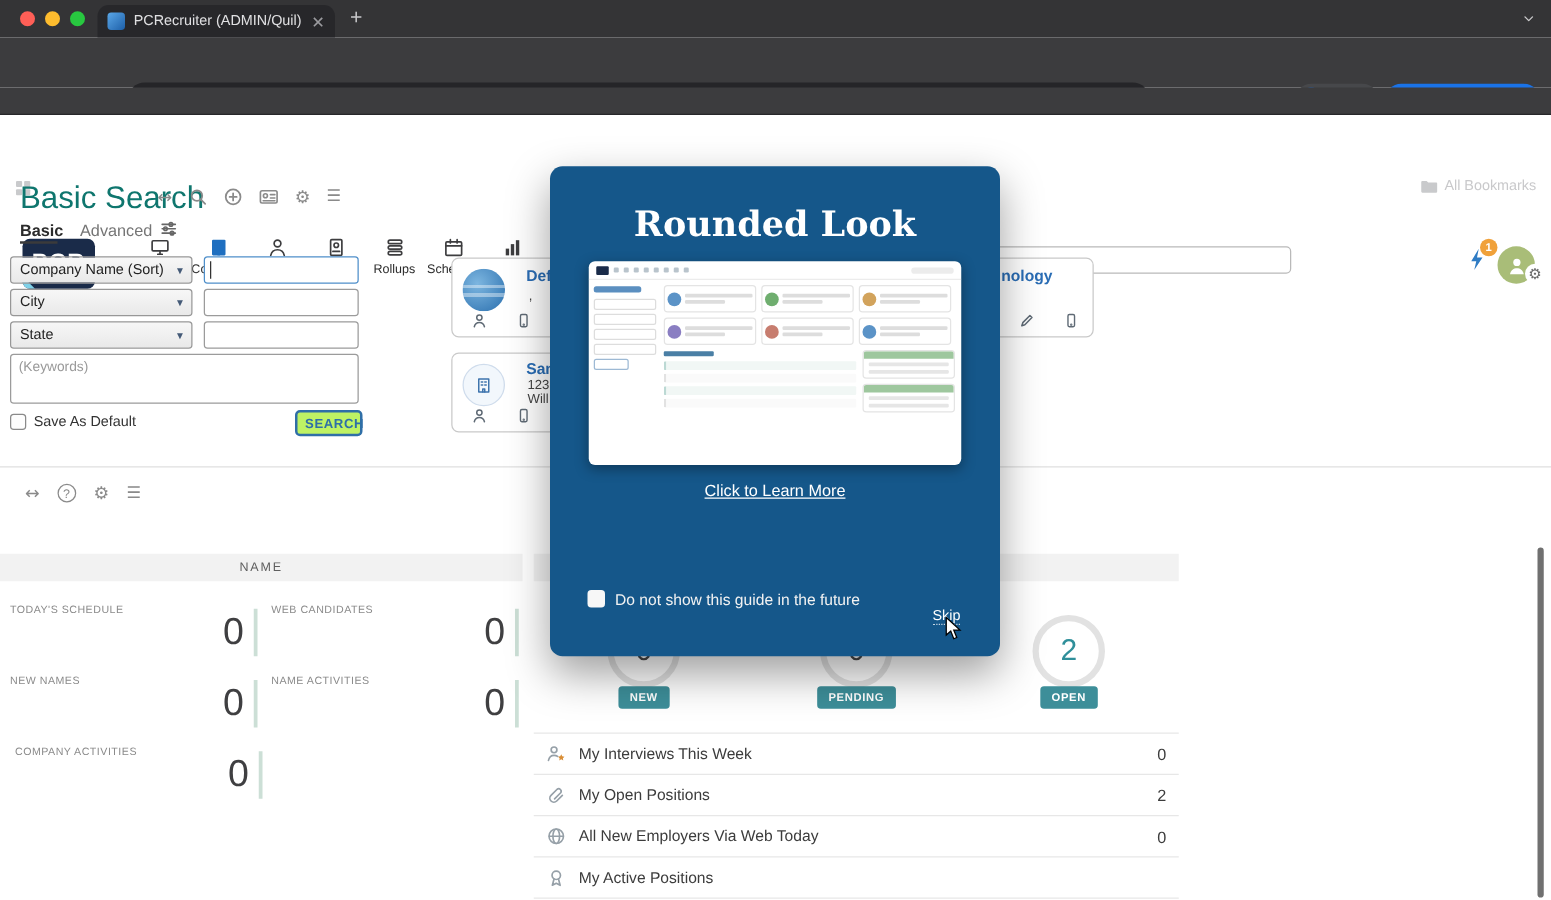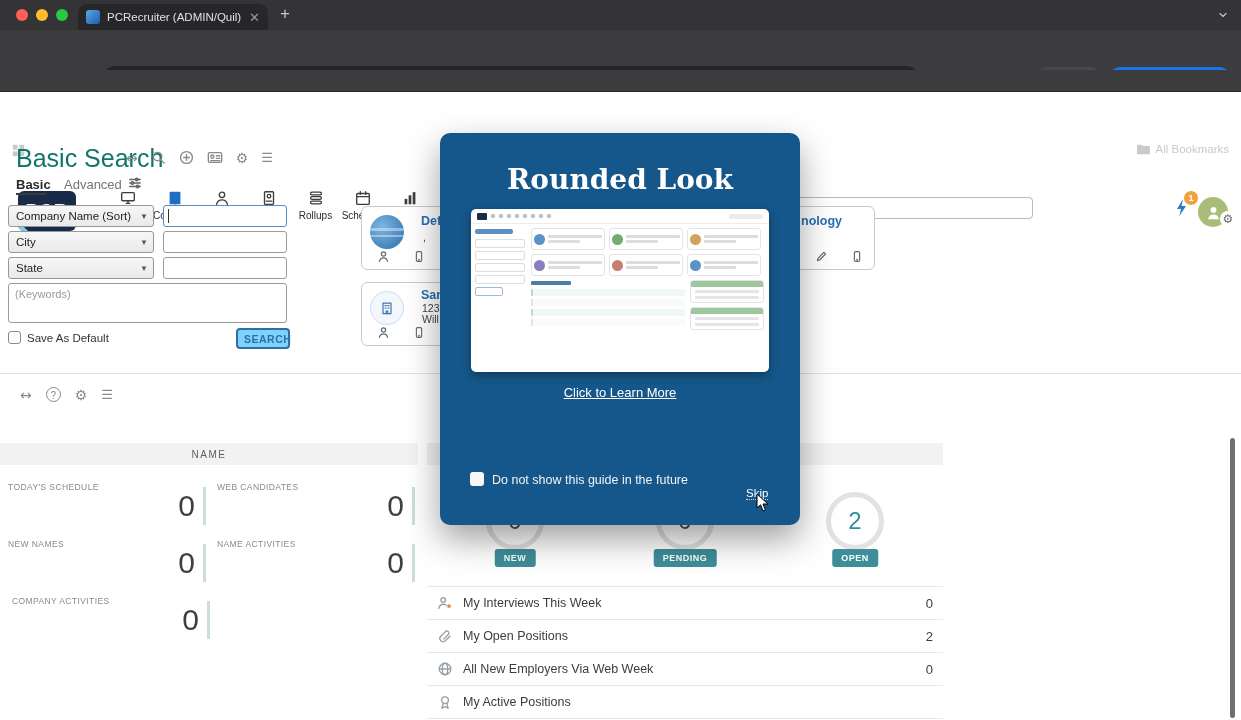--- a/index.html
+++ b/index.html
@@ -66,21 +66,21 @@
   .sel .chev{position:absolute;right:5px;top:0;line-height:22px;font-size:8px;color:#445a77}
   .inp{position:absolute;height:22px;width:124px;background:#fff;border:1px solid #9b9b9b;border-radius:3px;box-sizing:border-box;
        font-size:12px;padding:0 5px;outline:none}
   .inp.focused{border:1.5px solid #4f8fca}
   .caret{position:absolute;left:168px;top:209px;width:1px;height:14px;background:#333}
   .keywords{position:absolute;left:8px;top:283px;width:279px;height:40px;border:1px solid #9b9b9b;border-radius:3px;
             box-sizing:border-box;resize:none;font-family:"Liberation Sans",sans-serif;font-size:11px;padding:4px 6px;outline:none}
   .keywords::placeholder{color:#999}
   .cb{position:absolute;width:13px;height:13px;background:#fdfdfd;border:1px solid #8a8a8a;border-radius:3px;box-sizing:border-box}
   .savelabel{position:absolute;left:27px;top:332px;font-size:11.5px;color:#333}
-  .searchbtn{position:absolute;left:236px;top:328px;width:54px;height:21px;background:#7dd3fc;border:2px solid #2f6fa7;border-radius:4px;
+  .searchbtn{position:absolute;left:236px;top:328px;width:54px;height:21px;background:#bef264;border:2px solid #2f6fa7;border-radius:4px;
              color:#2f6fa7;font-size:10.5px;font-weight:bold;letter-spacing:.5px;font-family:"Liberation Sans",sans-serif;cursor:pointer}
 
   
   .card{position:absolute;height:64px;background:#fff;border:1px solid #c9c9c9;border-radius:6px;box-sizing:border-box}
   .clogo{position:absolute;left:8px;top:8px;width:34px;height:34px;border-radius:50%;
          background:linear-gradient(transparent 38%,rgba(255,255,255,.4) 38% 46%,transparent 46% 58%,rgba(255,255,255,.4) 58% 66%,transparent 66%),
                     radial-gradient(circle at 35% 35%,#7db6e0,#2a6fae)}
   .clogo2{position:absolute;left:8px;top:8px;width:34px;height:34px;border-radius:50%;background:#f2f7fc;border:1px solid #cfdcec;
           display:flex;align-items:center;justify-content:center;color:#3e74ad;box-sizing:border-box}
   .ctitle{position:absolute;font-size:12.5px;font-weight:bold;color:#2a6db5;white-space:nowrap}
@@ -566,21 +566,21 @@
     <span class="pval">2</span>
   </div>
   <div class="prow">
     <span class="picon">
       <svg class="ic" width="16" height="16" viewBox="0 0 18 18" style="color:#96a0a8">
           <circle cx="9" cy="9" r="6.5"></circle>
           <ellipse cx="9" cy="9" rx="3" ry="6.5"></ellipse>
           <path d="M2.8 9h12.4"></path>
         </svg>
     </span>
-    <span class="plabel">All New Employers Via Web Week</span>
+    <span class="plabel">All New Employers Via Web Today</span>
     <span class="pval">0</span>
   </div>
   <div class="prow">
     <span class="picon">
       <svg class="ic" width="16" height="16" viewBox="0 0 18 18" style="color:#96a0a8">
           <circle cx="9" cy="7" r="3.8"></circle>
           <path d="M7 10.3 5.5 16l3.5-1.8L12.5 16 11 10.3"></path>
         </svg>
     </span>
     <span class="plabel">My Active Positions</span>

